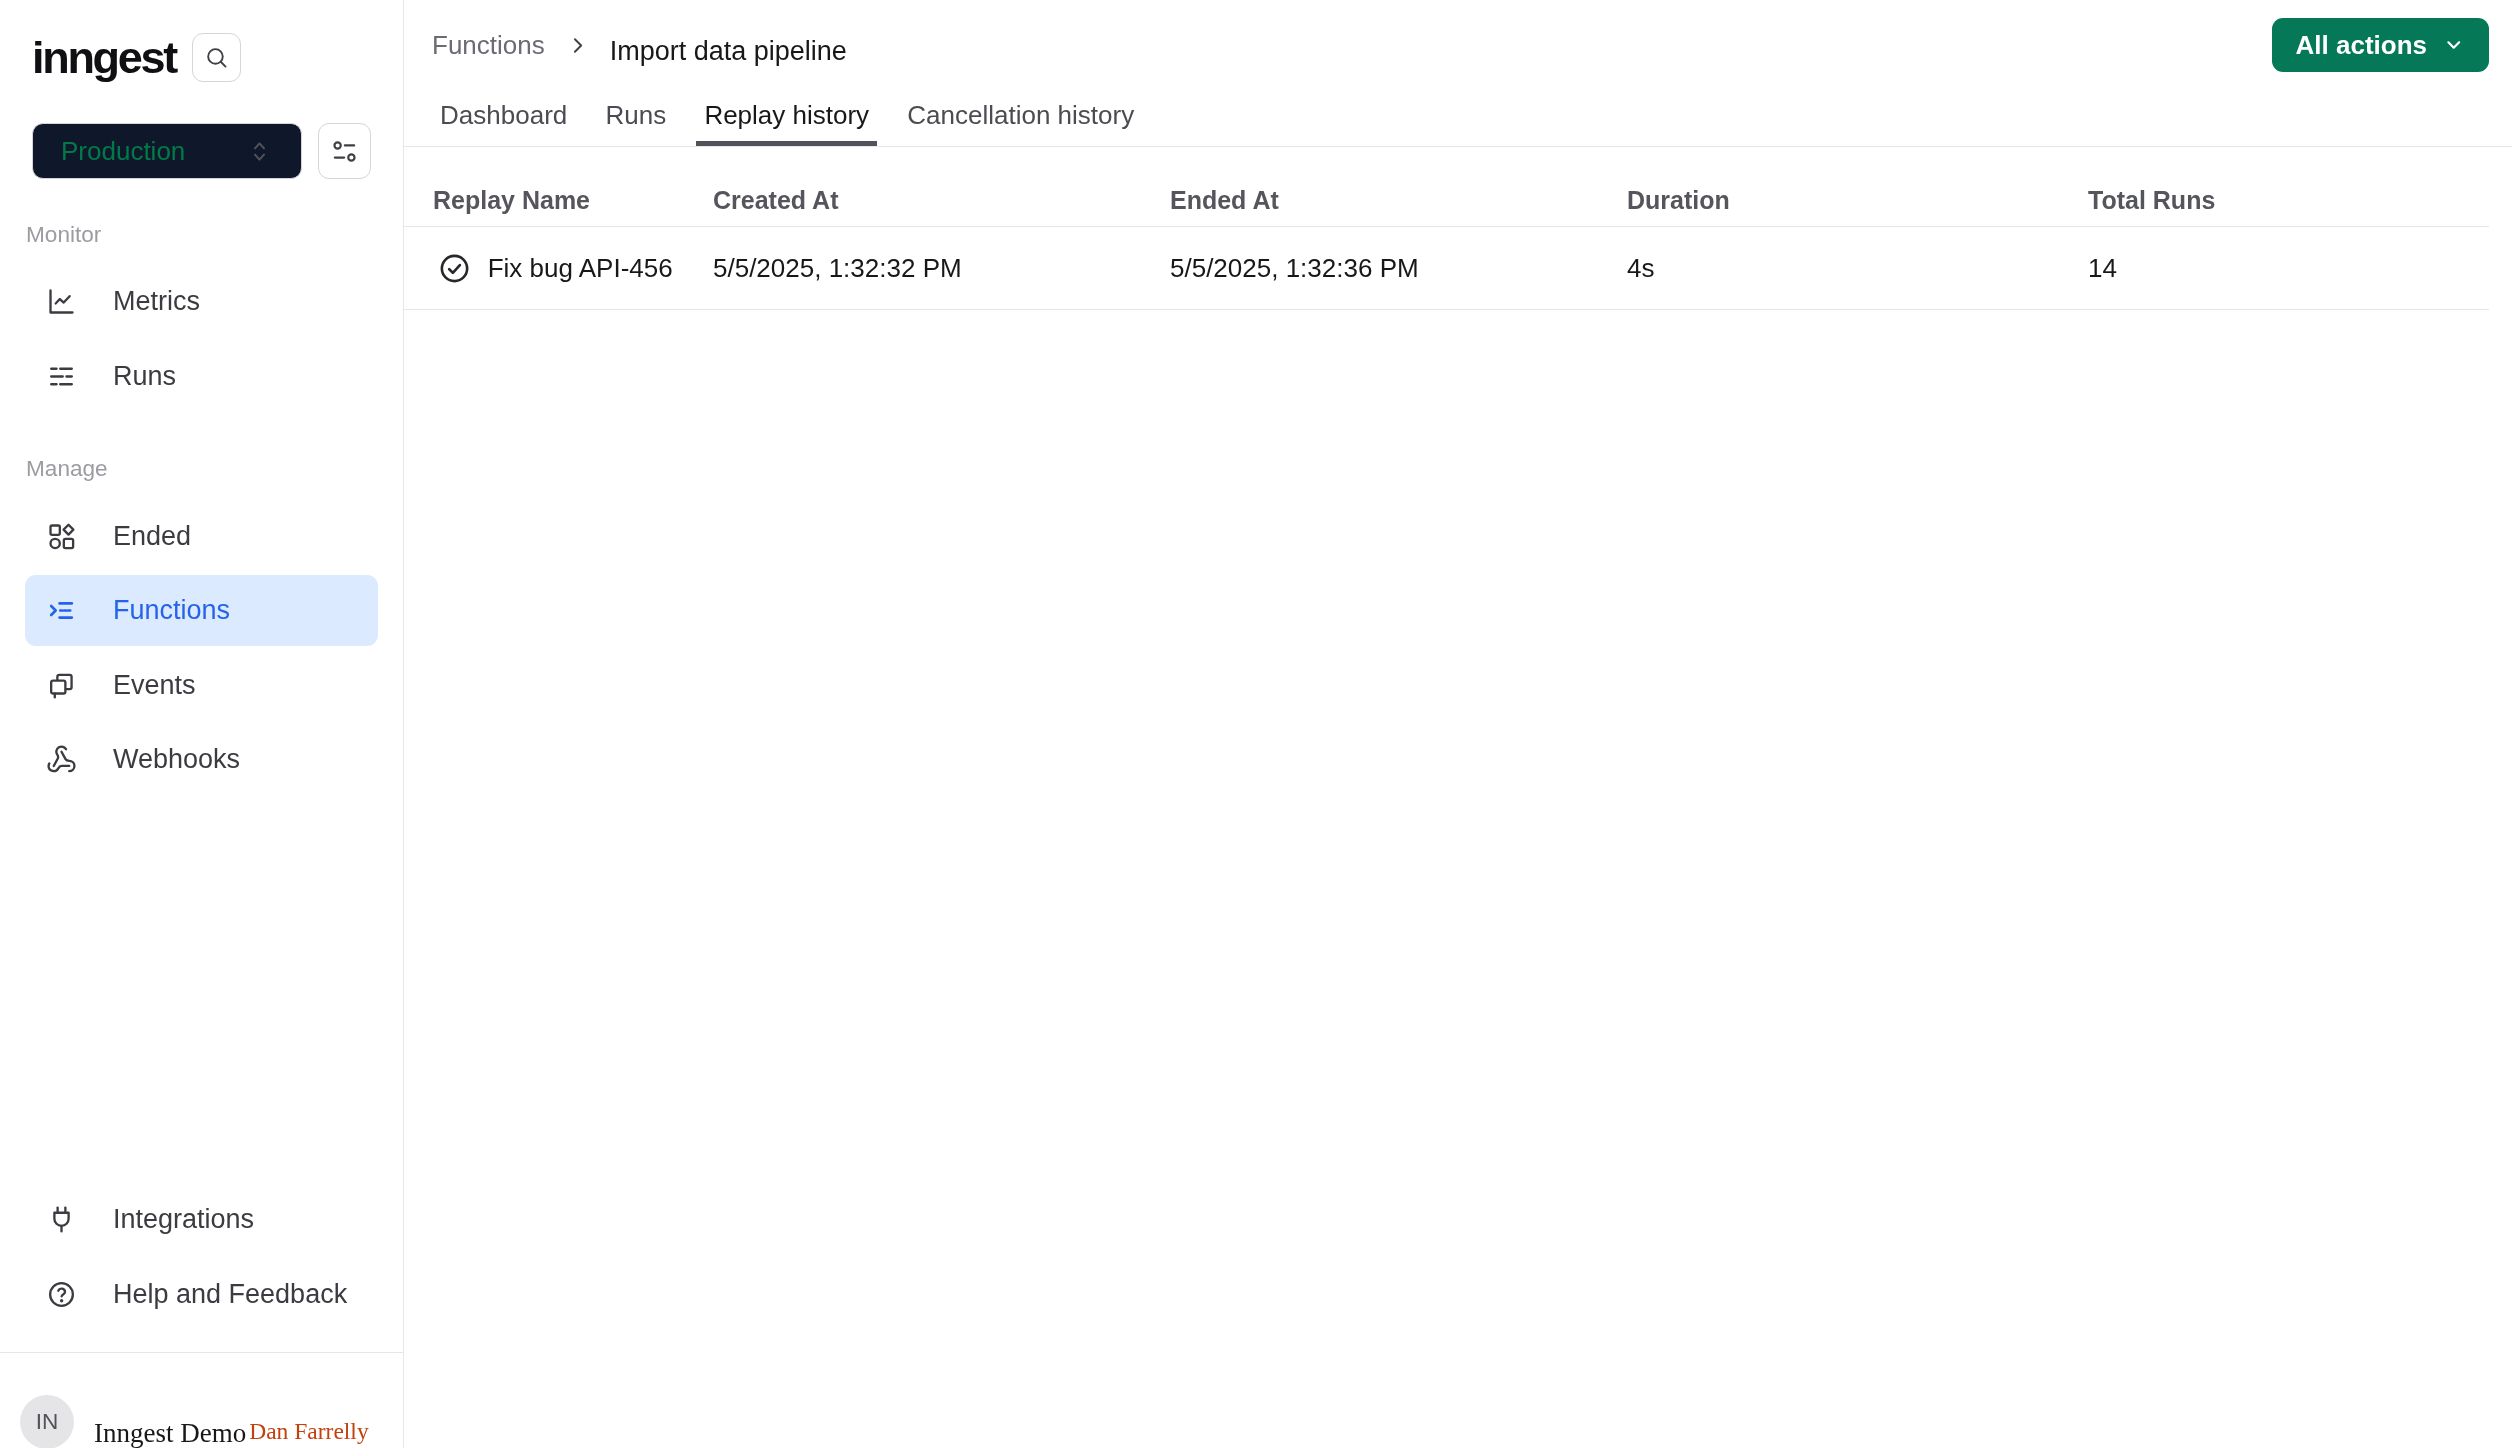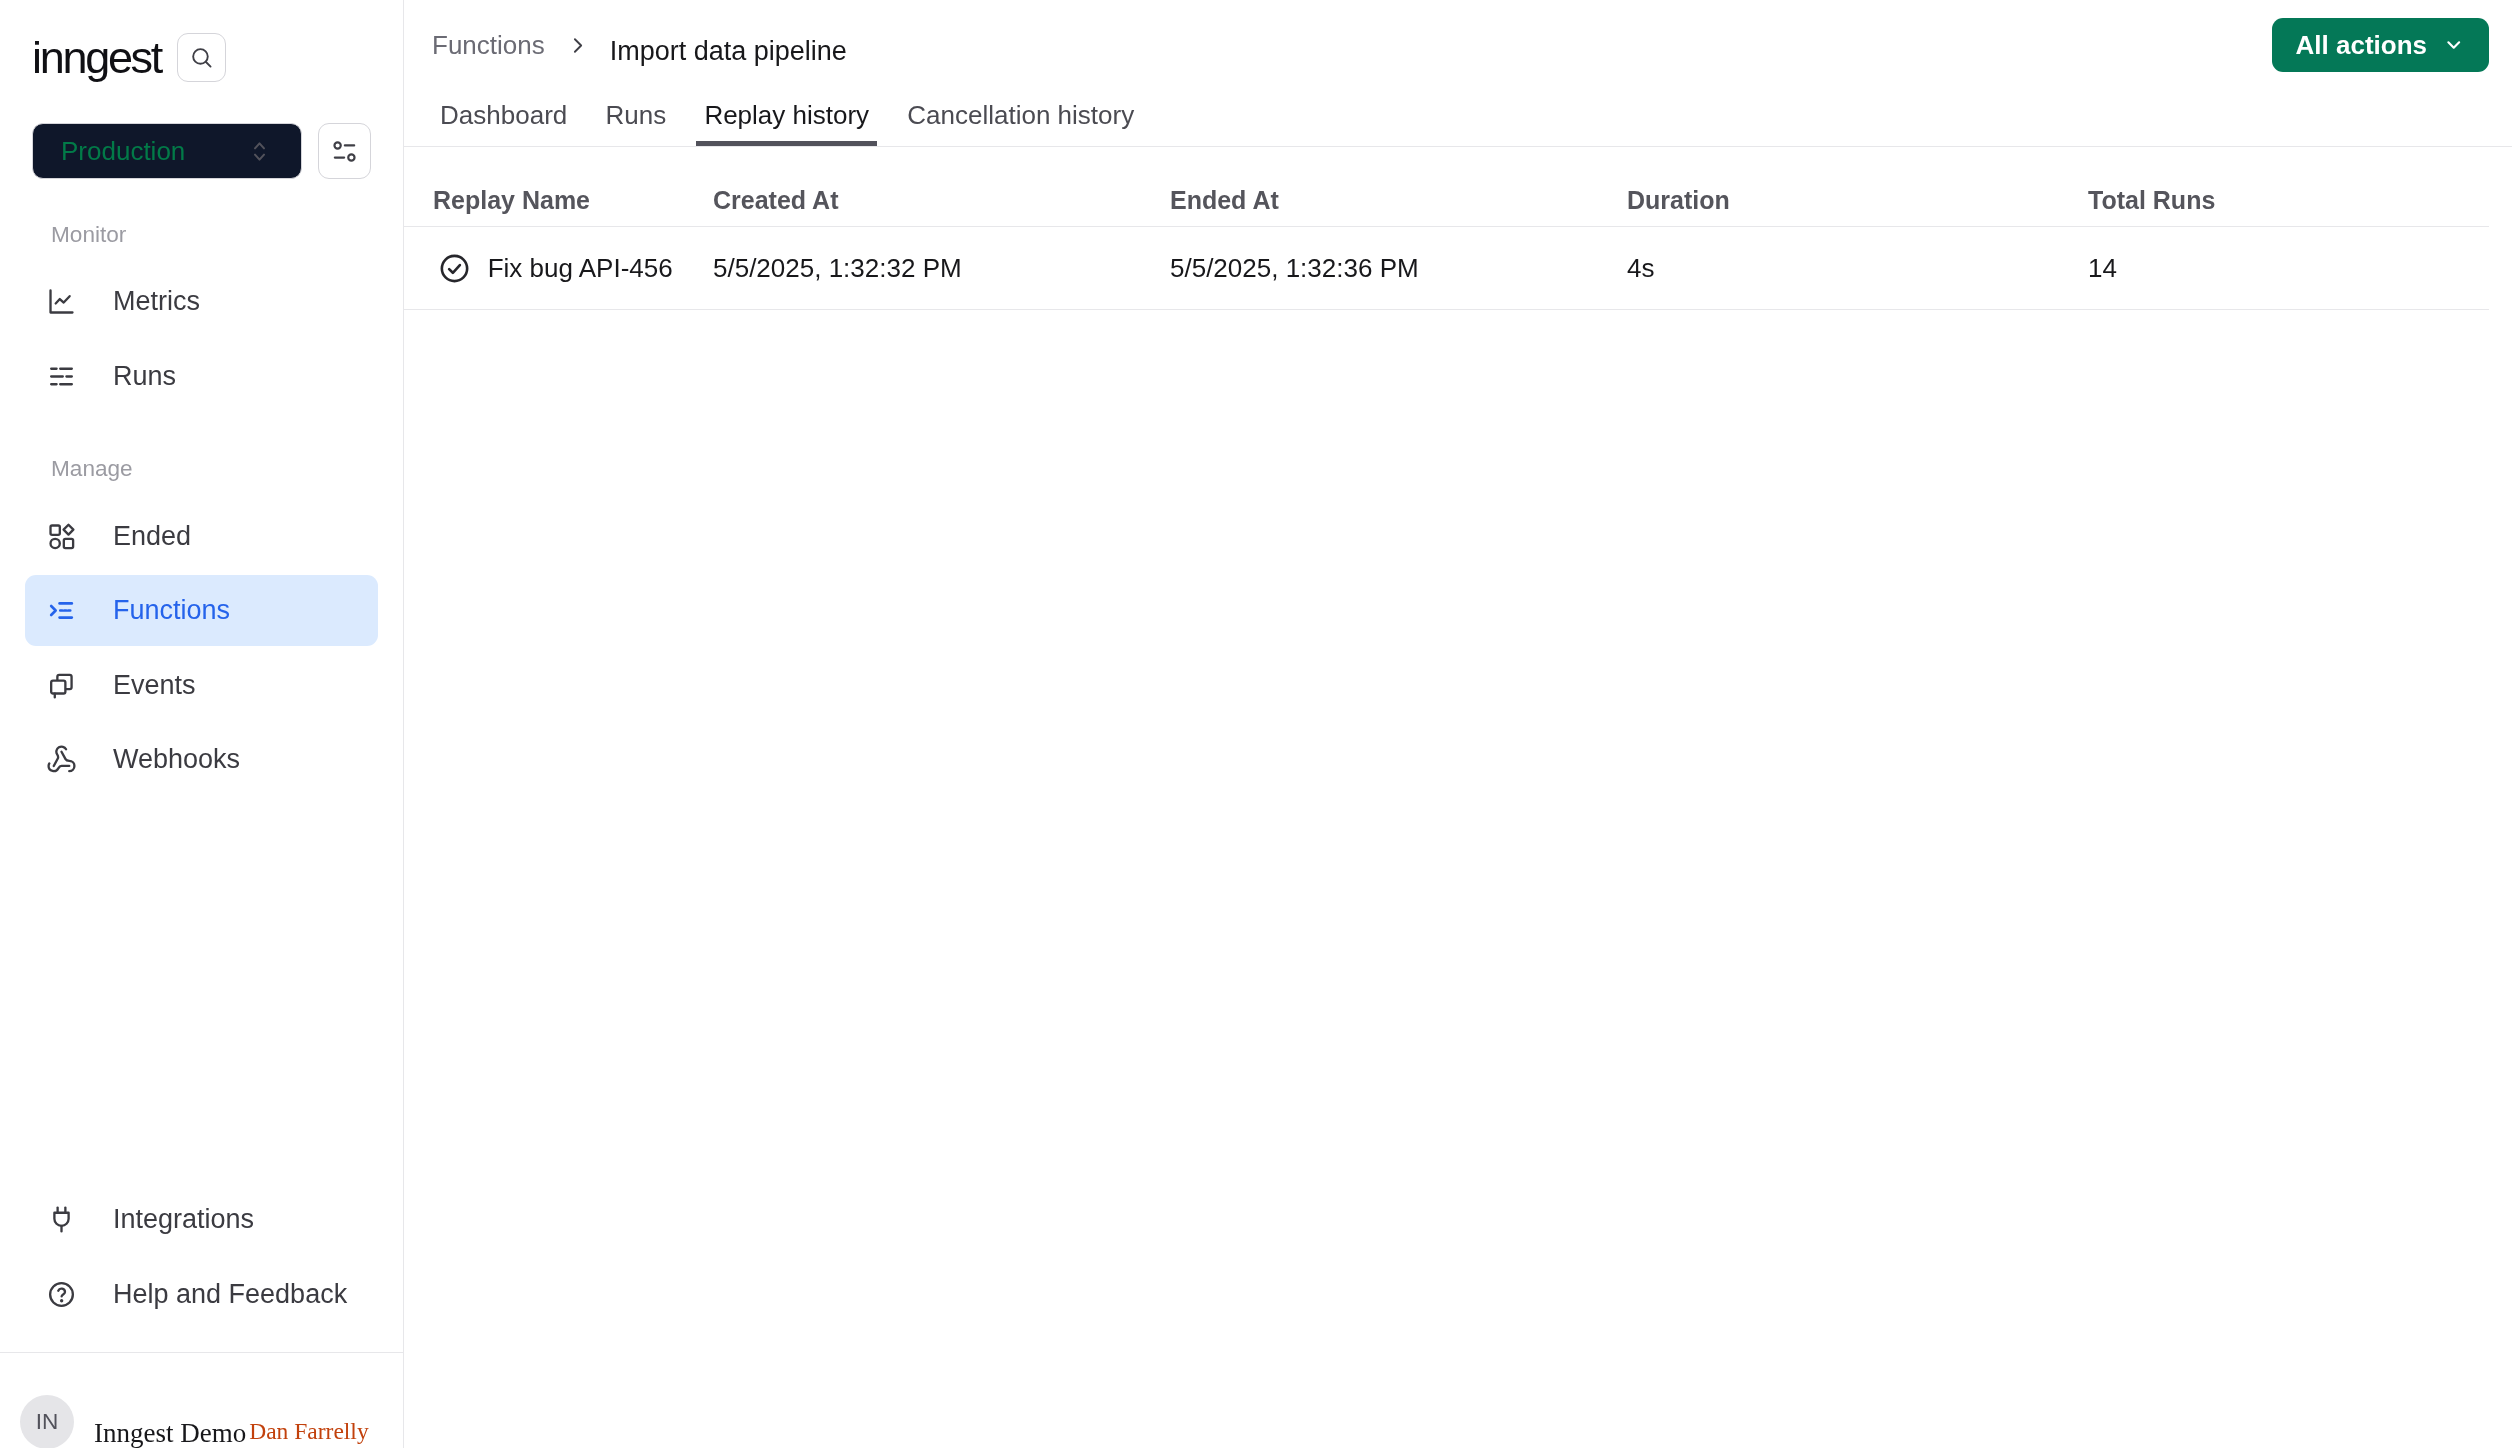--- a/index.html
+++ b/index.html
@@ -4,32 +4,32 @@
 <style>
   * { margin:0; padding:0; box-sizing:border-box; }
   html,body { width:2512px; height:1449px; overflow:hidden; background:#ffffff;
     font-family:"Liberation Sans", sans-serif; color:#18181b; }
   .app { display:flex; width:2512px; height:1449px; }
 
   
   .sidebar { width:404px; min-width:404px; height:100%; background:#fff;
     border-right:1.8px solid #e7e7ea; display:flex; flex-direction:column; padding-top:27px; }
   .logo-row { display:flex; align-items:center; padding:0 32px; height:60px; }
-  .logo { font-size:45px; font-weight:400; letter-spacing:-2.3px; color:#101014; line-height:1; }
+  .logo { font-size:45px; font-weight:700; letter-spacing:-2.3px; color:#101014; line-height:1; }
   .search-btn { margin-left:16.3px; width:49px; height:49px; border:1.8px solid #d5d5da; border-radius:11px;
     background:#fff; display:flex; align-items:center; justify-content:center; color:#3f3f46; cursor:pointer; }
   .ws-row { display:flex; align-items:center; padding:0 32px; margin-top:36px; gap:16.3px; }
   .ws-select { width:282px; height:56px; border:1.8px solid #d5d5da; border-radius:11px; background:#0f172a;
     display:flex; align-items:center; justify-content:space-between; padding:0 28px; cursor:pointer; }
   .ws-select .ws-label { font-size:26px; font-weight:500; color:#027a48; }
   .ws-select .unfold { color:#52525b; }
   .ws-filter { width:56px; height:56px; border:1.8px solid #d5d5da; border-radius:11px; background:#fff;
     display:flex; align-items:center; justify-content:center; color:#3f3f46; cursor:pointer; }
 
-  .section-label { font-size:22.6px; font-weight:500; color:#9b9ba2; padding-left:51px; margin-top:43px; margin-bottom:16.3px; }
+  .section-label { font-size:22.6px; font-weight:500; color:#9b9ba2; padding-left:26px; margin-top:43px; margin-bottom:16.3px; }
   .nav-item { display:flex; align-items:center; gap:35px; height:71px; margin:1.8px 25px; padding:0 20px;
     border-radius:11px; color:#3b3b41; font-size:27px; cursor:pointer; }
   .nav-item .nicon { width:33px; height:33px; display:flex; align-items:center; justify-content:center; }
   .nav-item.active { background:#dbeafe; color:#2563eb; }
   .spacer { flex:1; }
 
   .user-area { border-top:1.8px solid #e7e7ea; height:97px; display:flex; align-items:flex-end; gap:20px;
     padding:0 20px; cursor:pointer; }
   .avatar { width:54px; height:54px; border-radius:50%; background:#e5e5e8; display:flex; align-items:center;
     justify-content:center; font-size:22.6px; color:#52525b; }

